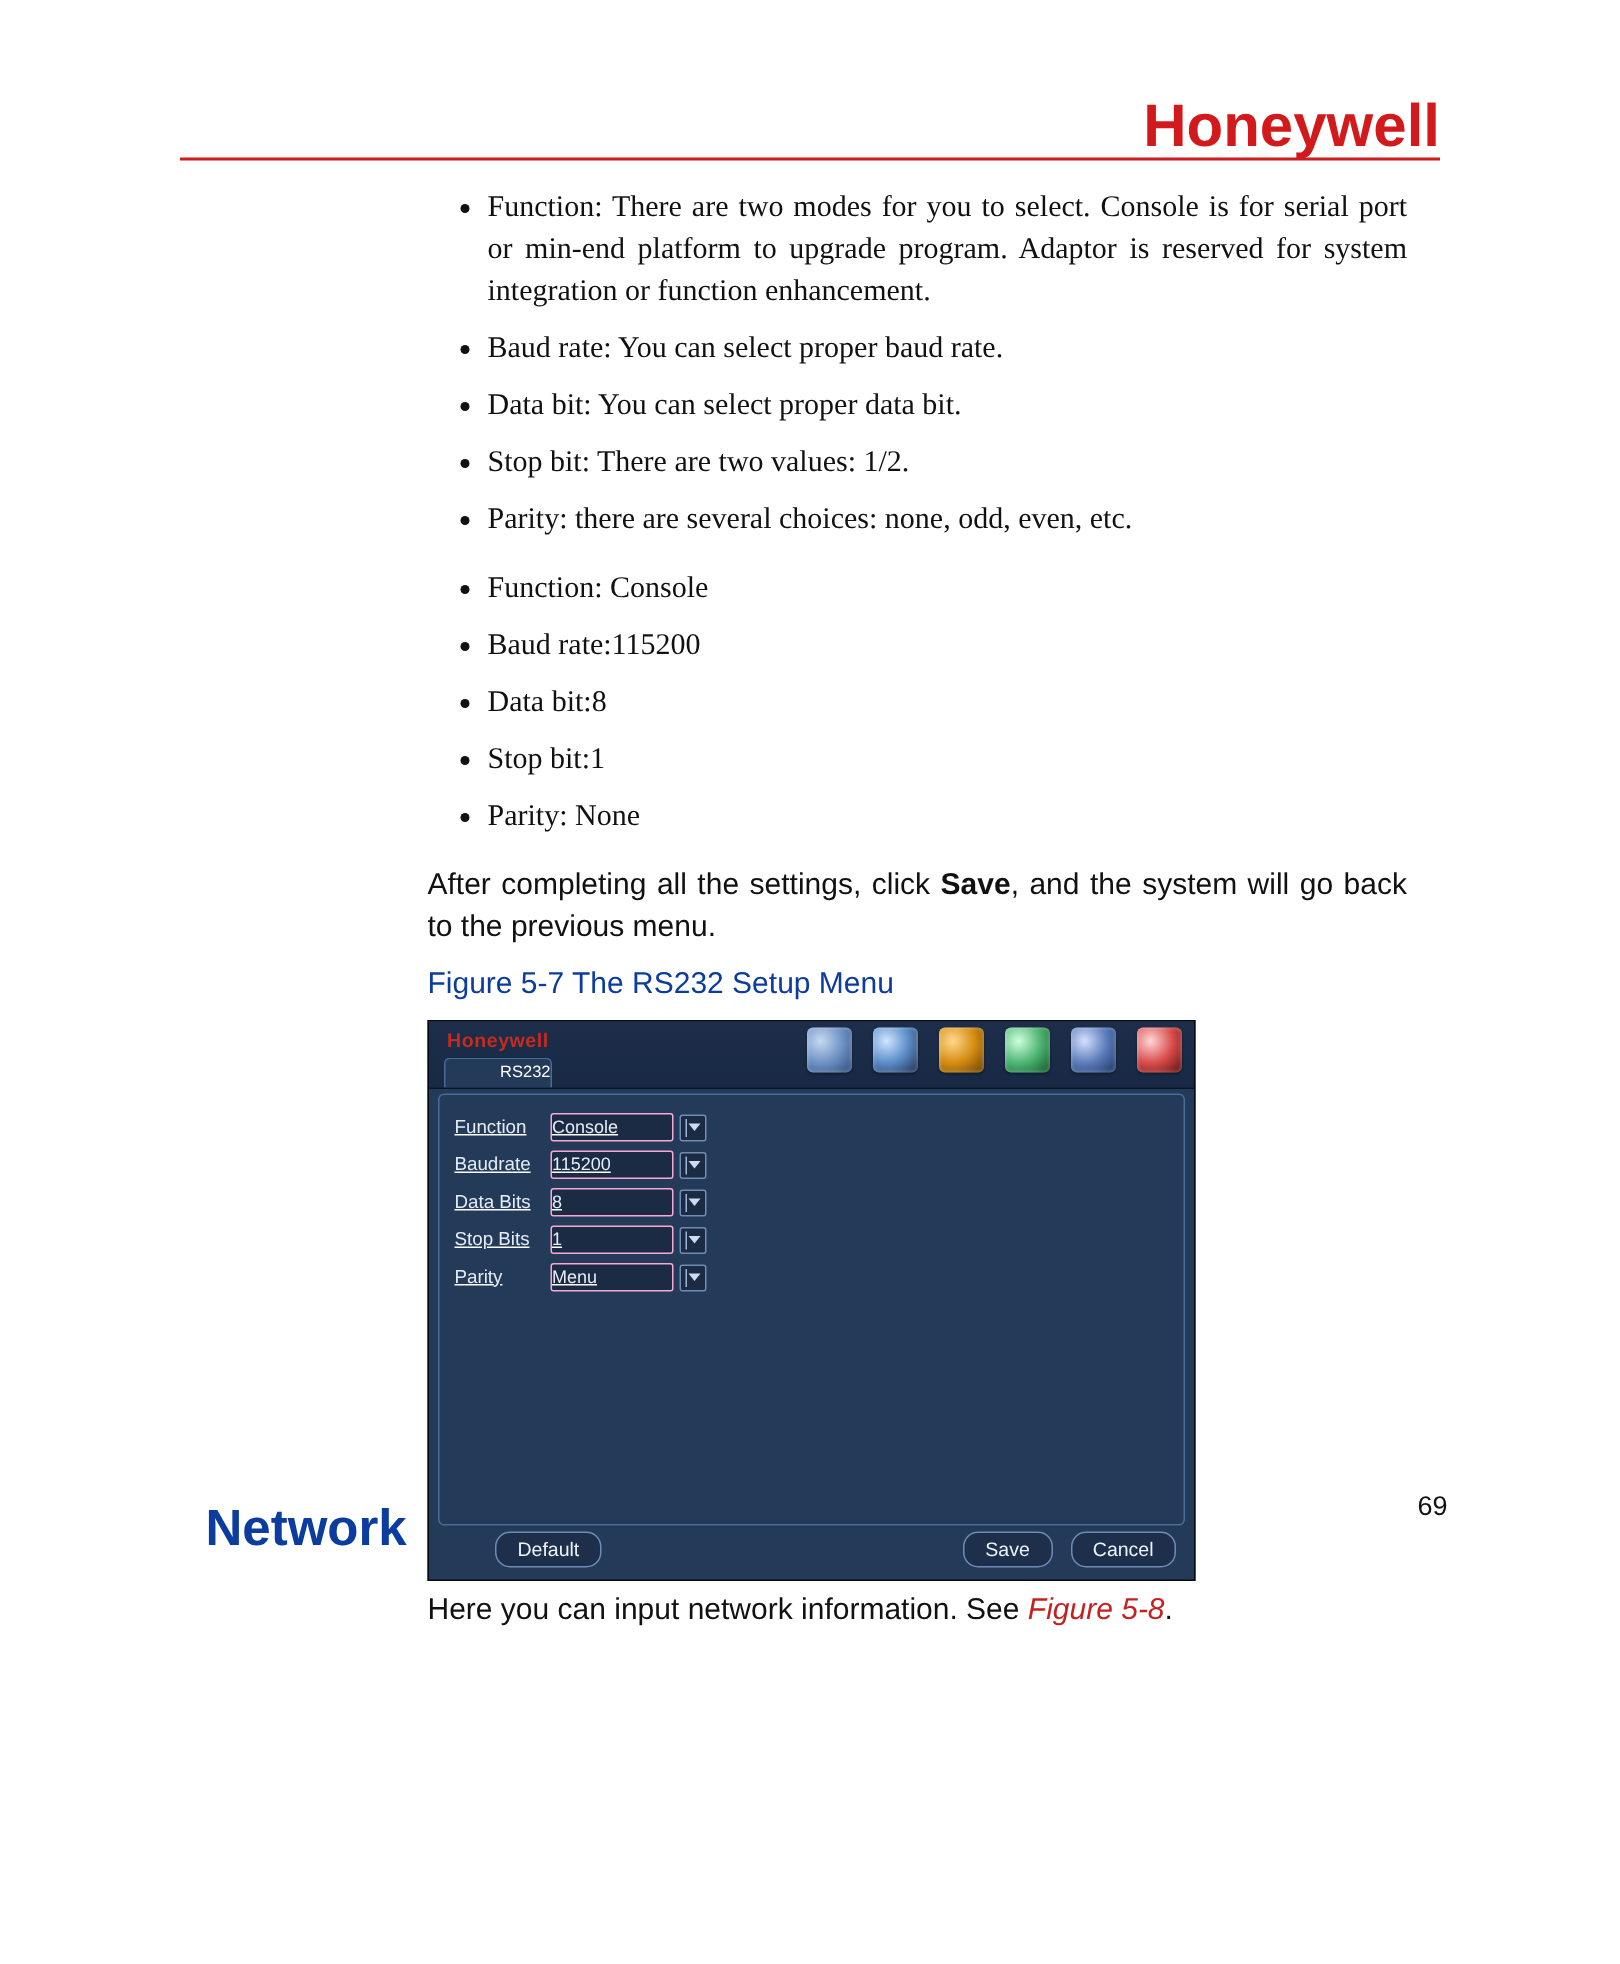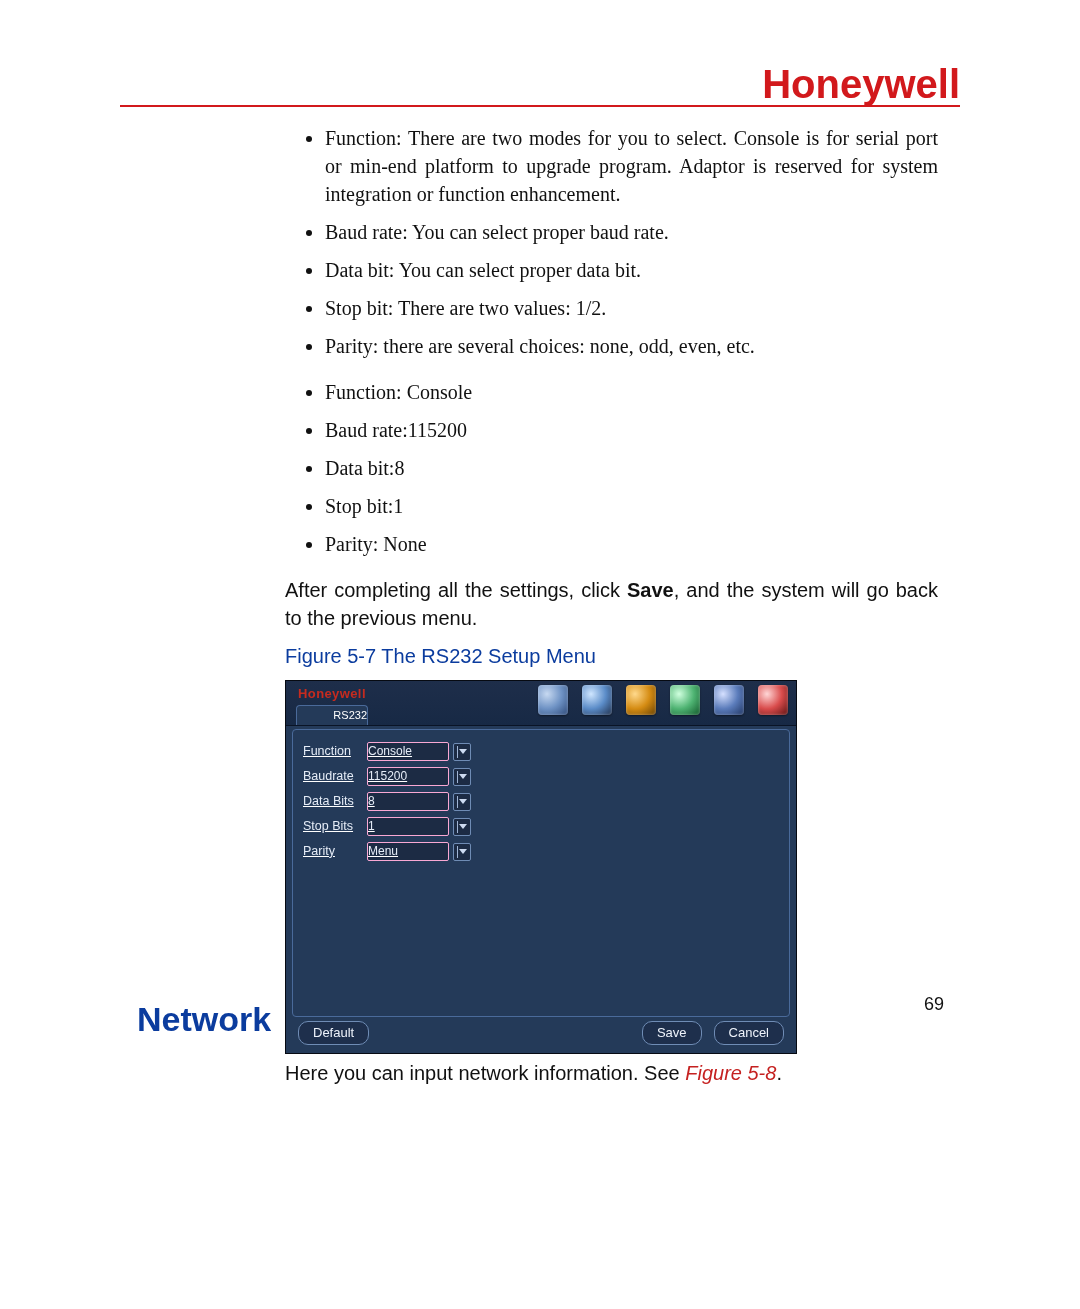--- a/index.html
+++ b/index.html
@@ -227,20 +227,21 @@
   .dvr-btn {
     background: #1e2f4c;
     border: 1px solid #6f8cb5;
     border-radius: 10px;
     color: #eef3fb;
     font-size: 13px;
     padding: 1px 14px;
     height: 20px;
     display: inline-flex;
     align-items: center;
+    margin-left: 32px;
   }
   .dvr-btn + .dvr-btn {
     margin-left: 12px;
   }
   .dvr-buttons .spacer { flex: 1; }
 
   
   .section-heading {
     position: absolute;
     left: 118px;
@@ -253,21 +254,21 @@
   .network-body {
     position: absolute;
     left: 285px;
     right: 142px;
     top: 1062px;
     font-size: 20px;
     text-align: justify;
   }
   .page-num {
     position: absolute;
-    right: 136px;
+    right: 115px;
     bottom: 145px;
     font-size: 18px;
   }
 </style>
 </head>
 <body>
 
 <div class="page">
 
   <div class="brand">Honeywell</div>

